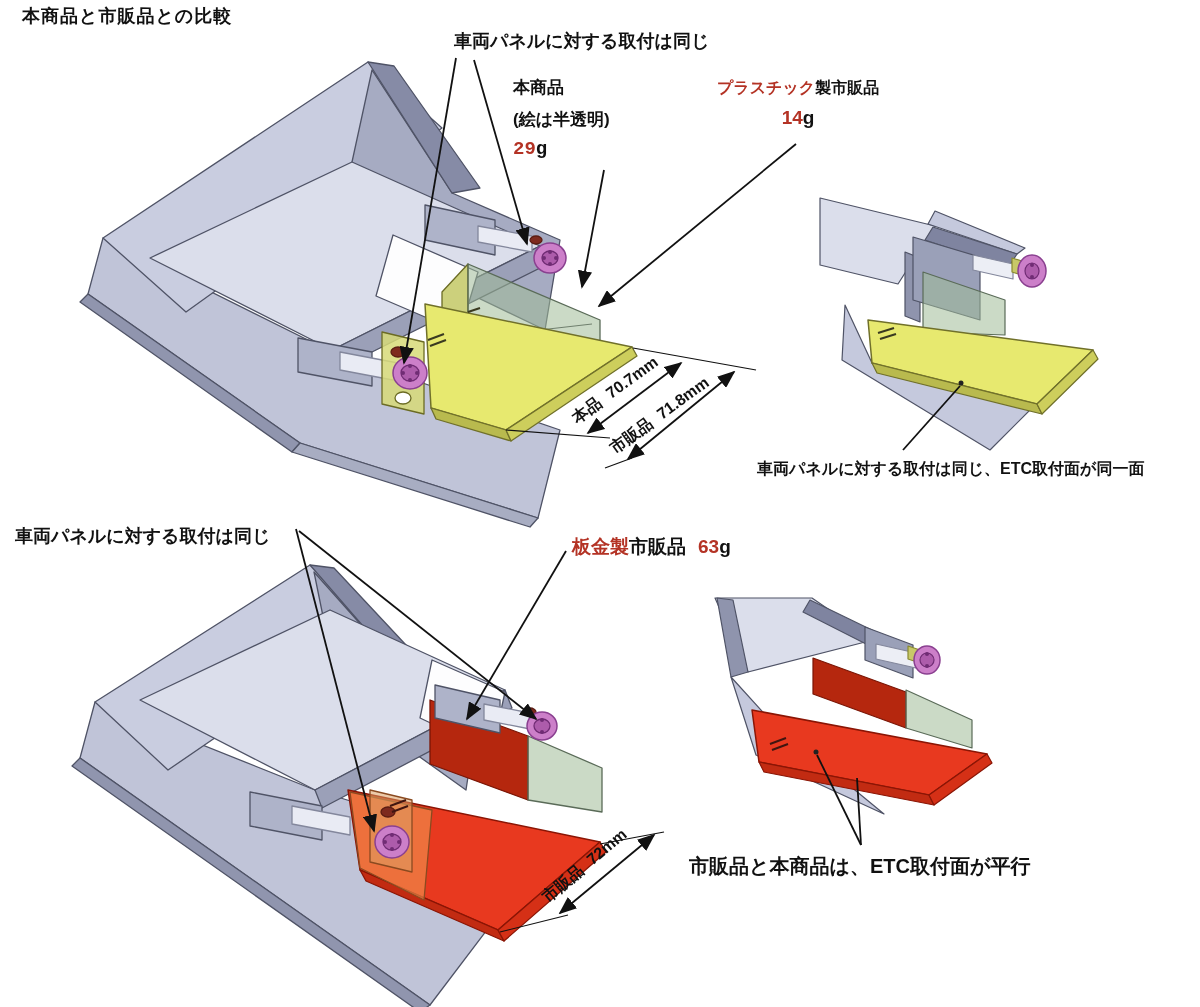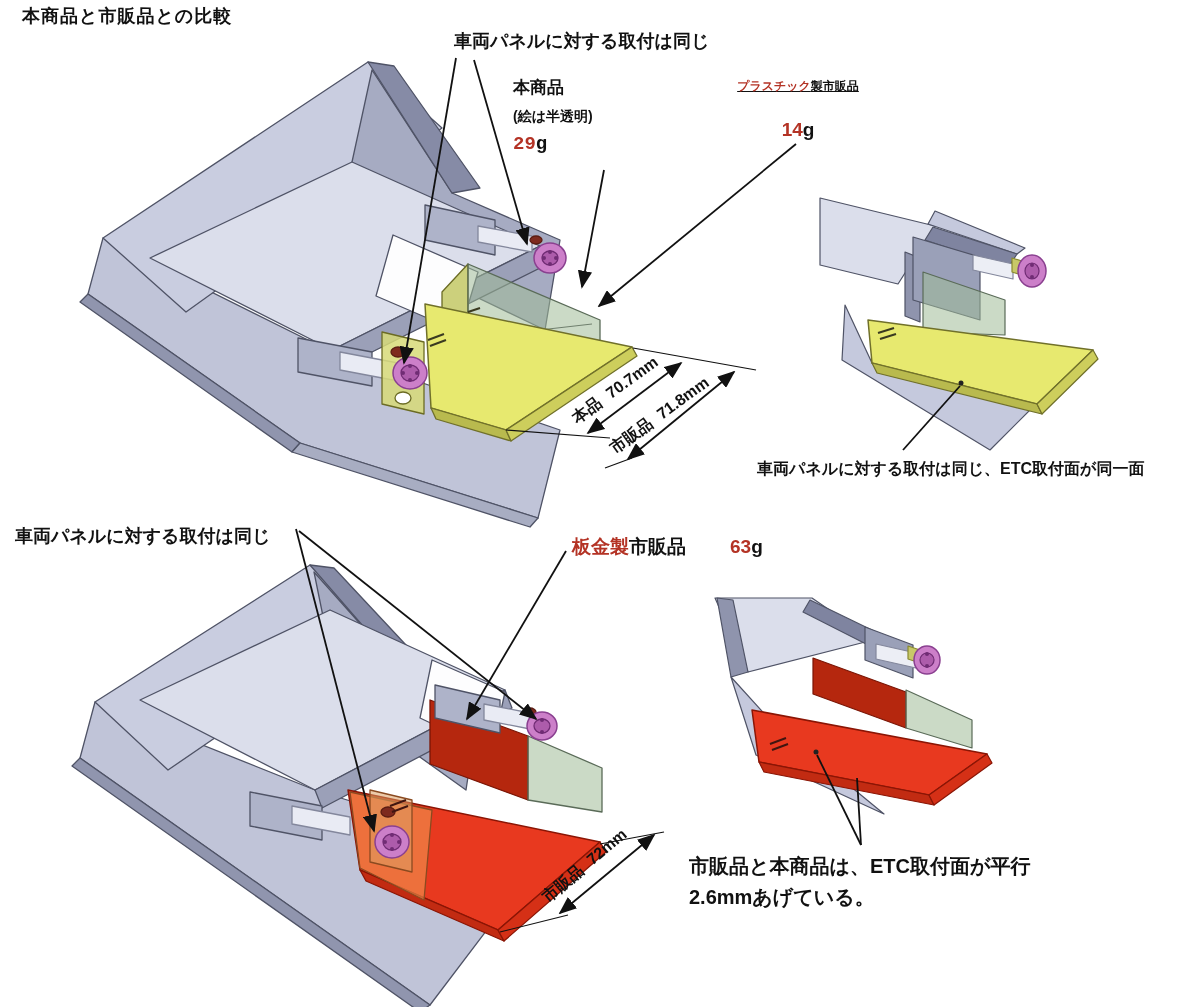--- a/index.html
+++ b/index.html
@@ -8,29 +8,29 @@
     font-family:"Liberation Sans","DejaVu Sans",sans-serif;color:#111;
     overflow:hidden;
   }
   #scene{position:absolute;left:0;top:0;width:1200px;height:1007px;}
   .lbl{position:absolute;font-weight:bold;white-space:nowrap;}
   .red{color:#b43325;}
   .title{left:22px;top:4px;font-size:18px;letter-spacing:1px;}
   .note-top{left:454px;top:29px;font-size:18px;}
   .prod-block{left:513px;top:76px;width:132px;text-align:left;}
   .prod-block .l1{font-size:17px;}
-  .prod-block .l2{font-size:14px;margin-top:9px;}
+  .prod-block .l2{font-size:17px;margin-top:9px;}
   .prod-block .l3{font-size:19px;margin-top:7px;font-family:Liberation Mono, monospace;}
   .plastic-block{left:690px;top:78px;width:216px;text-align:center;}
-  .plastic-block .l1{font-size:12px;text-decoration:underline;}
-  .plastic-block .l2{font-size:19px;margin-top:24px;}
+  .plastic-block .l1{font-size:16px;}
+  .plastic-block .l2{font-size:19px;margin-top:8px;}
   .note-same{left:757px;top:459px;font-size:16px;}
   .note-bottom{left:15px;top:524px;font-size:18px;}
   .sheetmetal{left:572px;top:534px;font-size:19px;}
-  .sheetmetal .wt{margin-left:44px;text-align:right;}
+  .sheetmetal .wt{margin-left:12px;text-align:right;}
   .para{left:689px;top:851px;font-size:20px;line-height:31px;}
   svg text{font-family:"Liberation Sans","DejaVu Sans",sans-serif;font-weight:bold;fill:#111;}
 </style>
 </head>
 <body>
 
 <svg id="scene" viewBox="0 0 1200 1007" xmlns="http://www.w3.org/2000/svg">
   <defs>
     <marker id="ah" viewBox="0 0 10 8" refX="9" refY="4" markerWidth="10" markerHeight="8" orient="auto-start-reverse">
       <path d="M0,0 L10,4 L0,8 Z" fill="#111"></path>
@@ -233,14 +233,13 @@
 <div class="lbl note-same">車両パネルに対する取付は同じ、ETC取付面が同一面</div>
 
 <div class="lbl note-bottom">車両パネルに対する取付は同じ</div>
 
 <div class="lbl sheetmetal">
   <span class="red">板金製</span><span>市販品</span><span class="wt"><span class="red">63</span><span>g</span></span>
 </div>
 
 <div class="lbl para">
   <div>市販品と本商品は、ETC取付面が平行</div>
-  <div>2.6mmあげている。</div>
 </div>
 
 </body></html>

